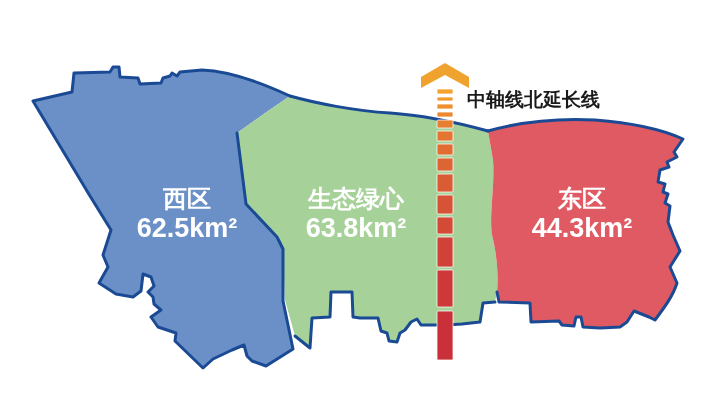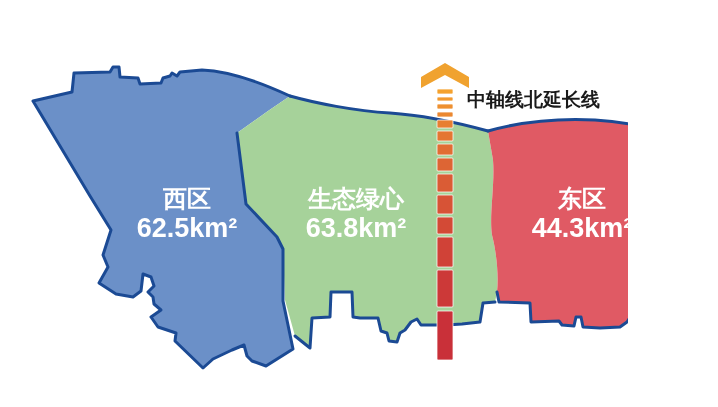--- a/index.html
+++ b/index.html
@@ -1,18 +1,18 @@
 <!DOCTYPE html>
 <html><head>
 <meta charset="utf-8">
 <style>
   html,body{margin:0;padding:0;background:#ffffff;}
   .stage{
     position:relative;
-    width:628px;height:407px;
+    width:718px;height:407px;
     background:#ffffff;
     overflow:hidden;
     font-family:"Liberation Sans","DejaVu Sans",sans-serif;
   }
   svg{display:block;}
   text{font-family:"Liberation Sans","DejaVu Sans",sans-serif;}
   .region-title{font-size:24px;font-weight:bold;}
   .region-area{font-size:27px;font-weight:bold;}
   .axis-label{font-size:19px;font-weight:bold;}
 </style>

